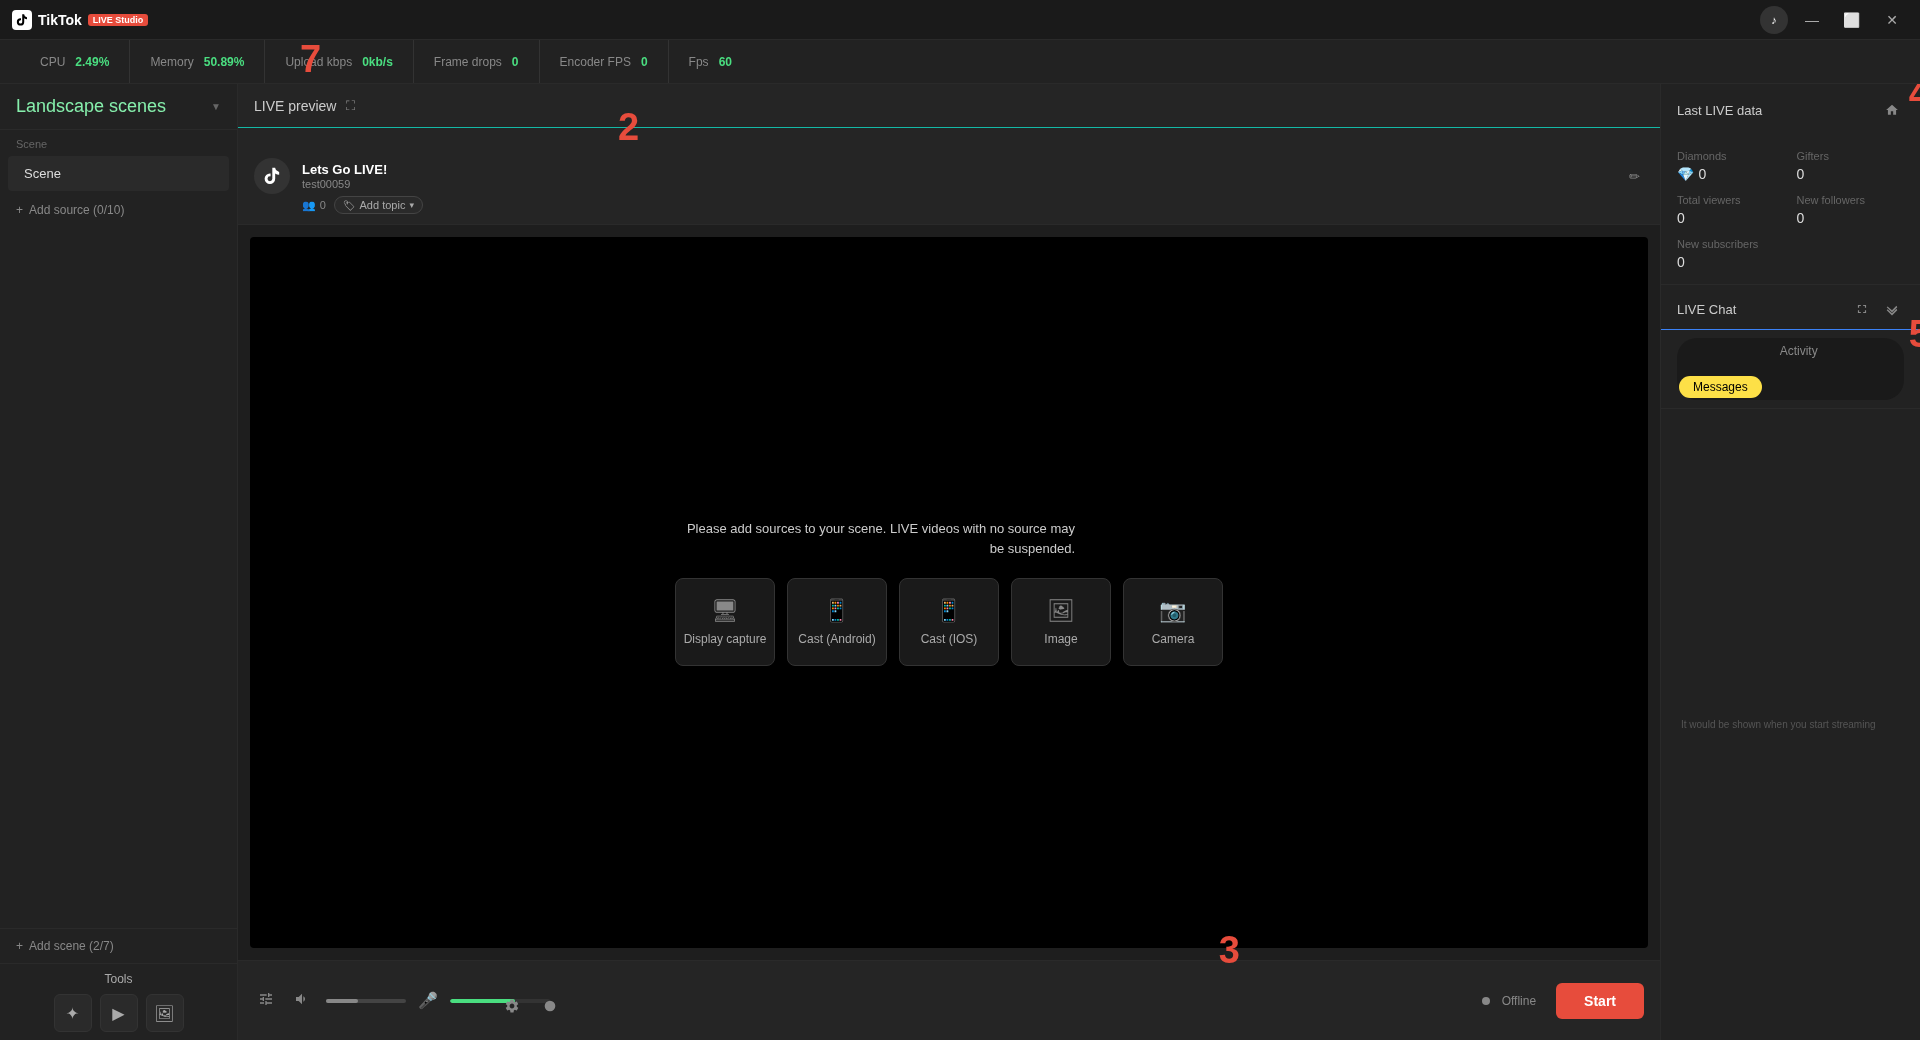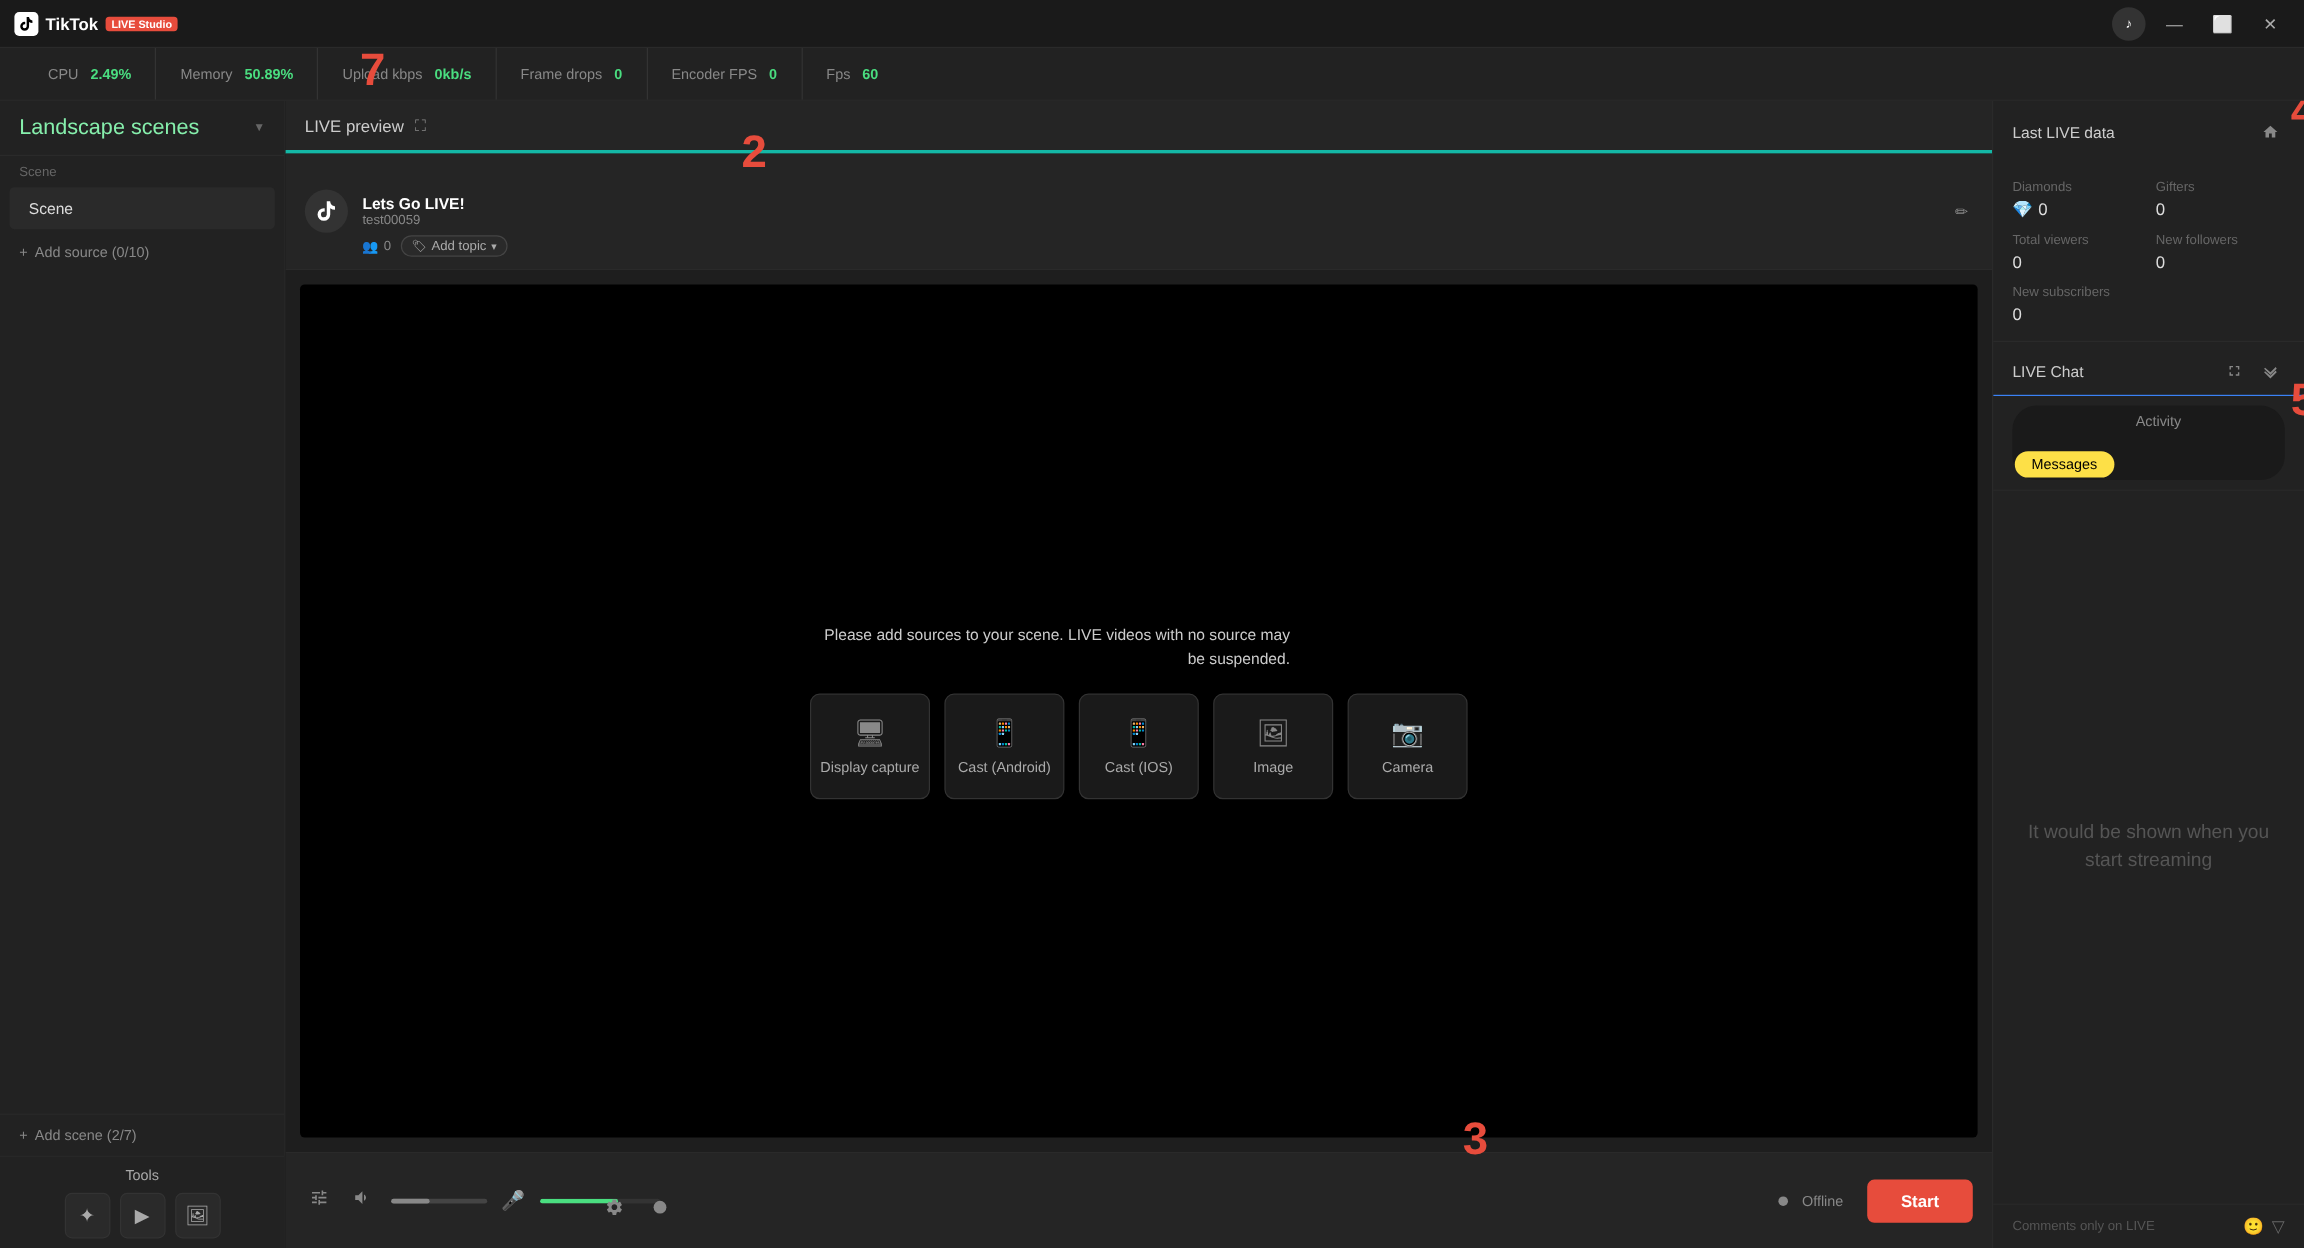--- a/index.html
+++ b/index.html
@@ -223,21 +223,21 @@
       display: flex;
       flex-direction: column;
       background: #1e1e1e;
     }
     .preview-header {
       background: #252525;
       height: 44px;
       display: flex;
       align-items: center;
       padding: 0 16px;
-      border-bottom: 3px solid #14b8a6;
+      border-bottom: 1px solid #14b8a6;
     }
     .preview-title {
       color: #ccc;
       font-size: 14px;
       font-weight: 500;
     }
     .preview-icon-btn {
       width: 28px;
       height: 28px;
       display: flex;
@@ -538,23 +538,22 @@
     .chat-tab.active {
       background: #fde047;
       color: #000;
       font-weight: 500;
       margin-top: 36px;
     }
     .chat-body {
       flex: 1;
       display: flex;
       align-items: center;
-      justify-content: center;
       color: #555;
-      font-size: 16px;
+      font-size: 10px;
       text-align: center;
       padding: 20px;
       line-height: 1.5;
     }
     .chat-footer {
       padding: 10px 16px;
       border-top: 1px solid #2a2a2a;
       display: flex;
       align-items: center;
       justify-content: space-between;
@@ -830,22 +829,15 @@
       </div>
       <div style="padding:8px 16px;border-bottom:1px solid #2a2a2a;">
         <div class="chat-tabs">
           <div class="chat-tab active">Messages</div>
           <div class="chat-tab">Activity</div>
         </div>
       </div>
       <div class="chat-body">
         <span>It would be shown when you start streaming</span>
       </div>
-      <div class="chat-footer">
-        <span class="chat-footer-text">Comments only on LIVE</span>
-        <div class="chat-footer-icons">
-          <span class="cf-icon">🙂</span>
-          <span class="cf-icon">▽</span>
-        </div>
-      </div>
     </div>
   </div>
 </div>
 
 </body></html>

